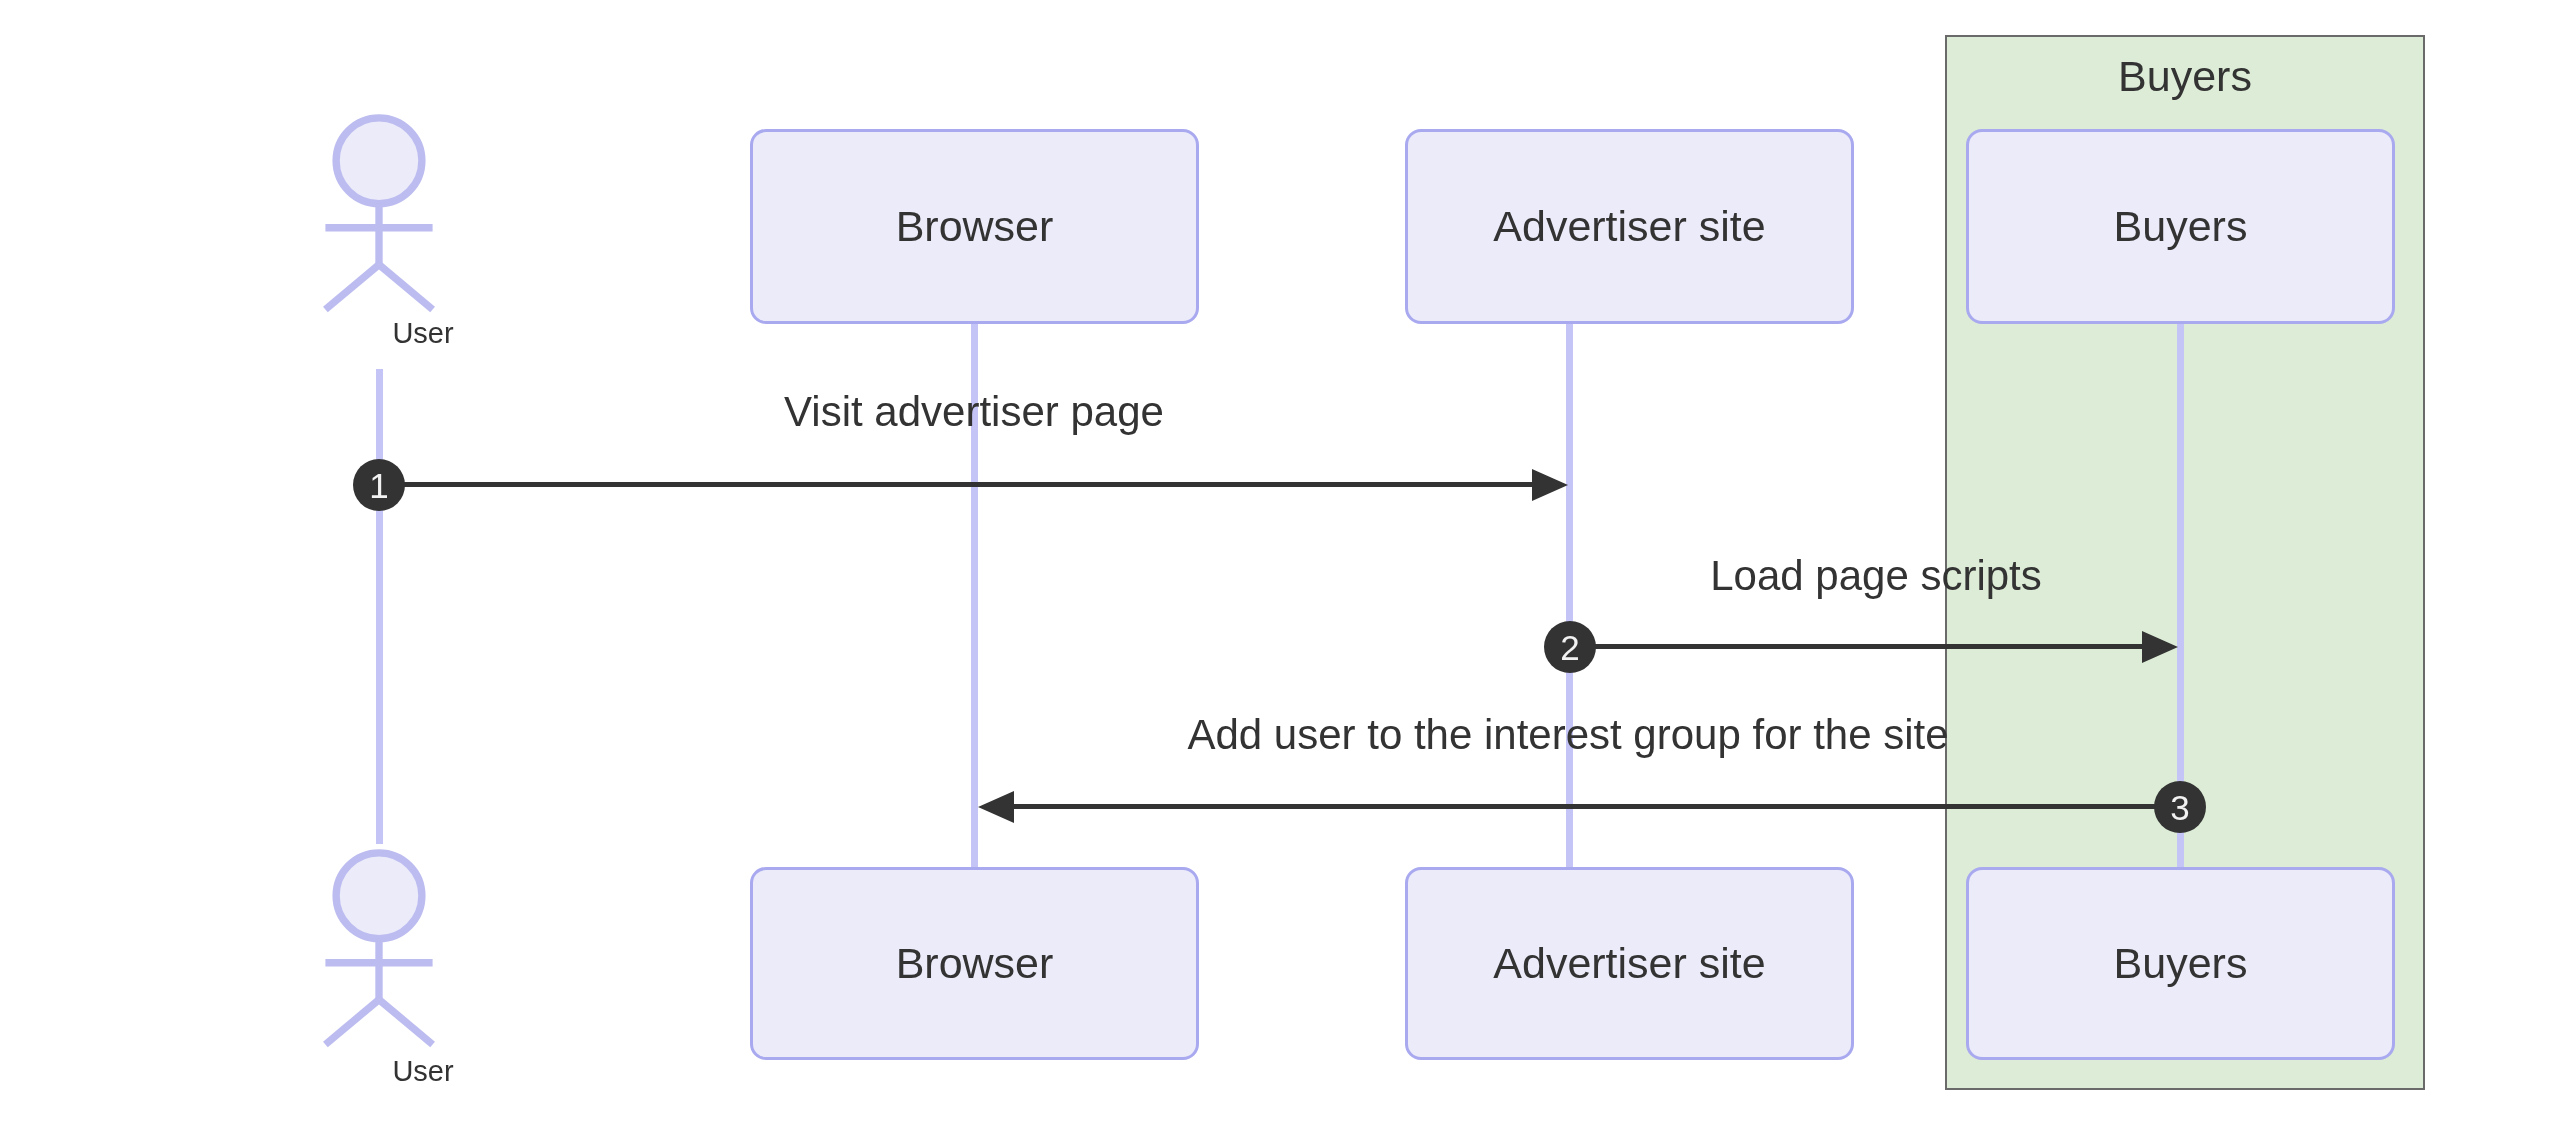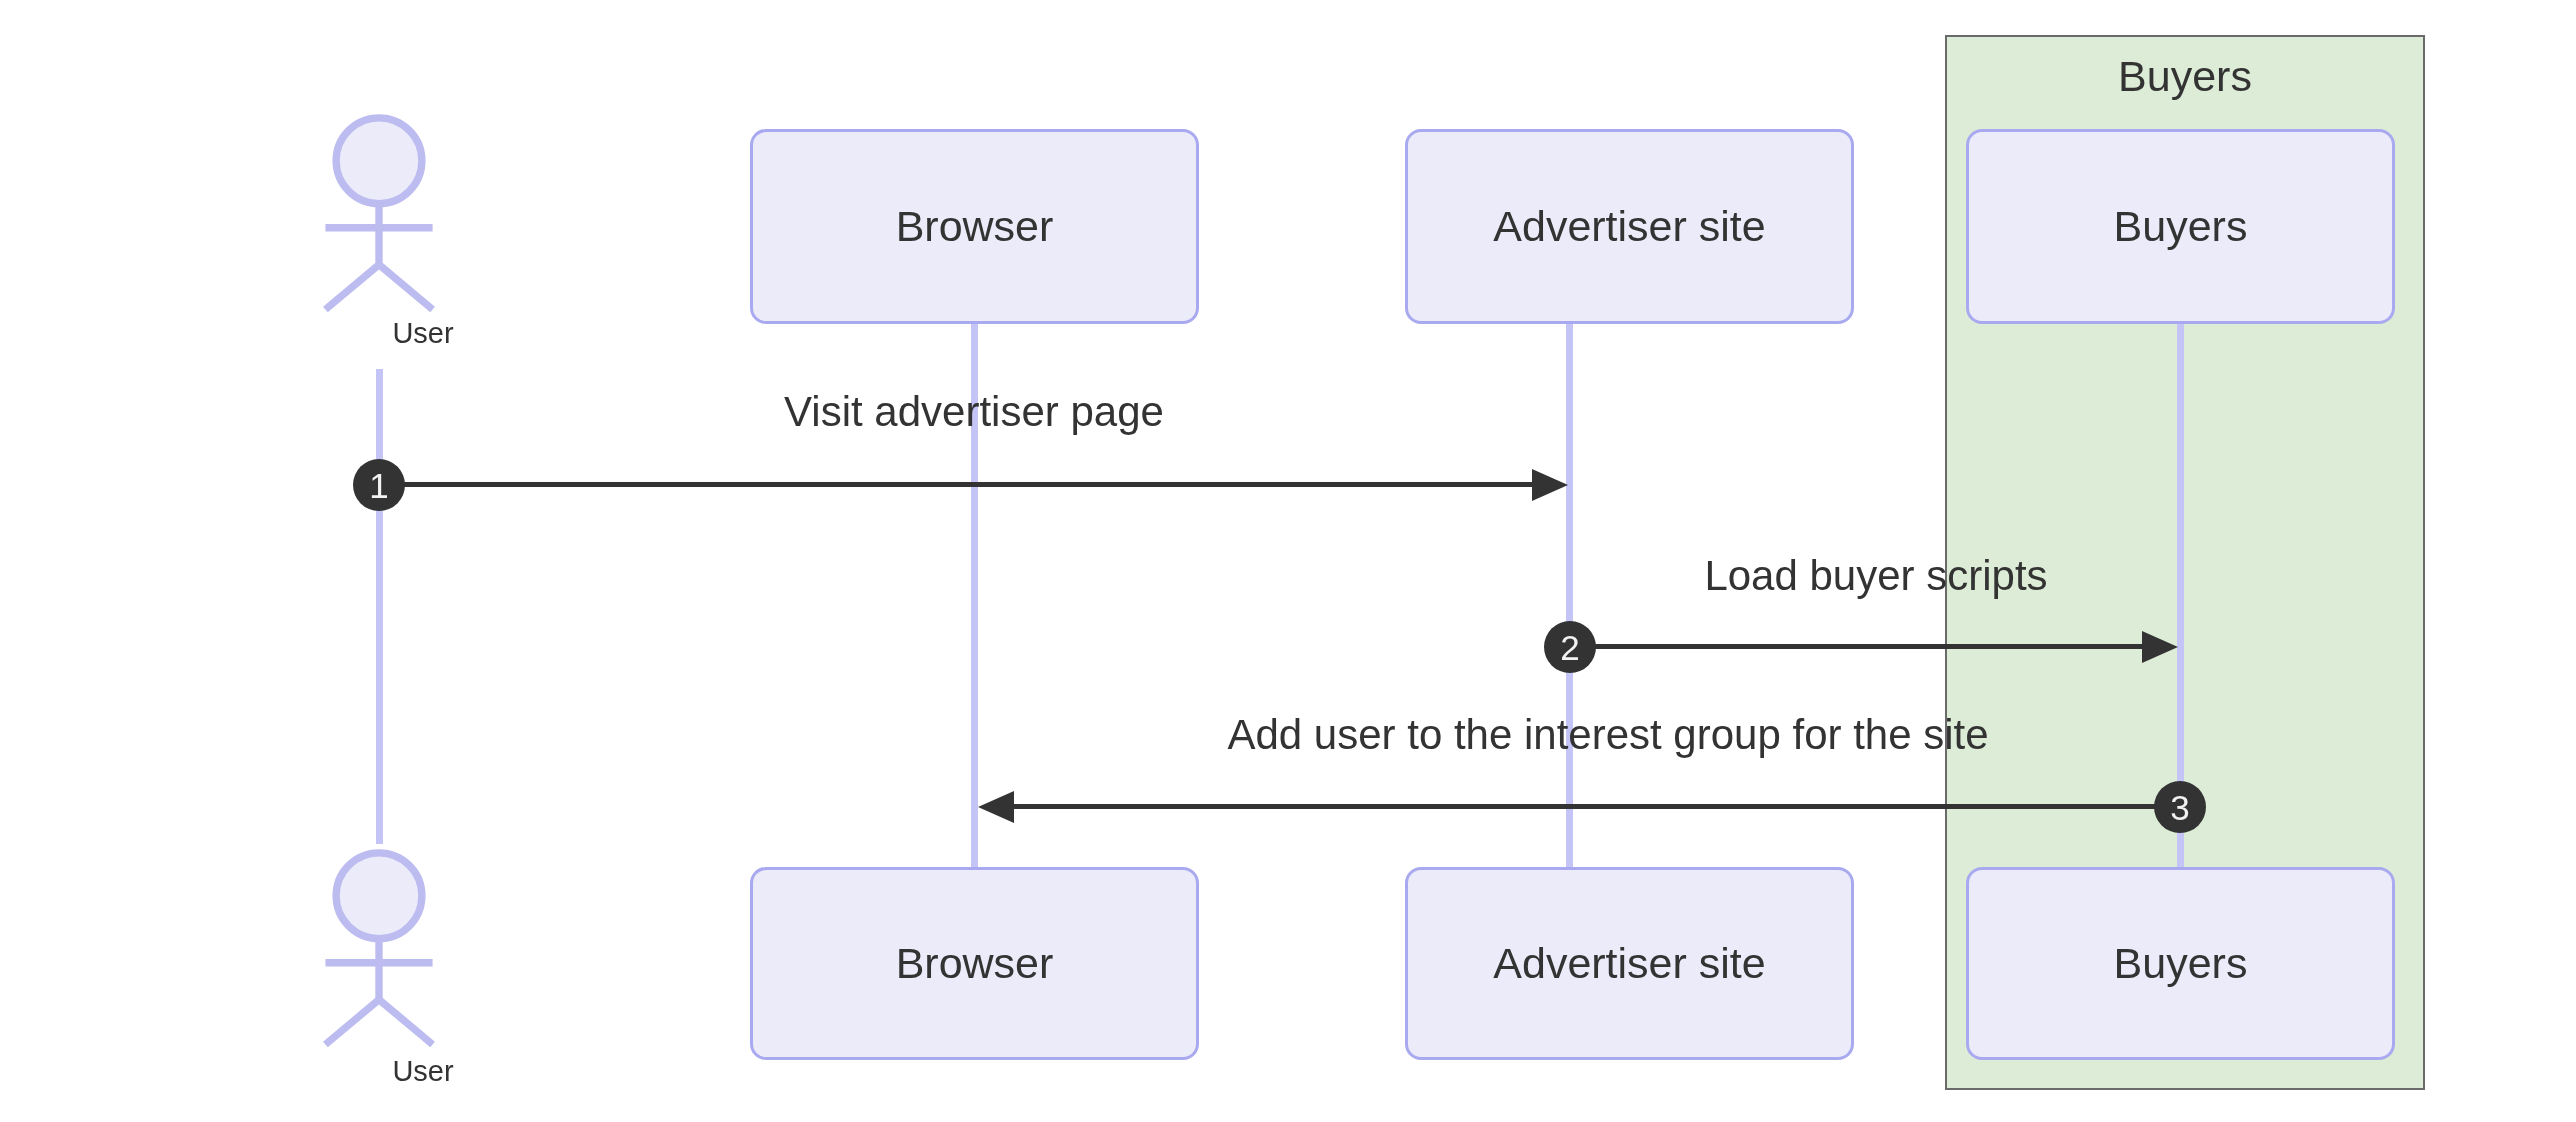--- a/index.html
+++ b/index.html
@@ -110,24 +110,24 @@
   </div>
   <div class="pbox row-bottom pb-buyers">
     <span>Buyers</span>
   </div>
 
   <div class="msg-label" style="left:974px;top:412px;">Visit advertiser page</div>
   <div class="msg-line" style="left:379px;top:482px;width:1154px;"></div>
   <div class="arrowhead head-right" style="left:1532px;top:469px;"></div>
   <div class="seq-badge" style="left:379px;top:485px;">1</div>
 
-  <div class="msg-label" style="left:1876px;top:576px;">Load buyer scripts</div>
+  <div class="msg-label" style="left:1876px;top:576px;">Load page scripts</div>
   <div class="msg-line" style="left:1570px;top:644px;width:574px;"></div>
   <div class="arrowhead head-right" style="left:2142px;top:631px;"></div>
   <div class="seq-badge" style="left:1570px;top:647px;">2</div>
 
-  <div class="msg-label" style="left:1608px;top:735px;">Add user to the interest group for the site</div>
+  <div class="msg-label" style="left:1568px;top:735px;">Add user to the interest group for the site</div>
   <div class="msg-line" style="left:1013px;top:804px;width:1167px;"></div>
   <div class="arrowhead head-left" style="left:978px;top:791px;"></div>
   <div class="seq-badge" style="left:2180px;top:807px;">3</div>
 
 </div>
 
 
 </body></html>

